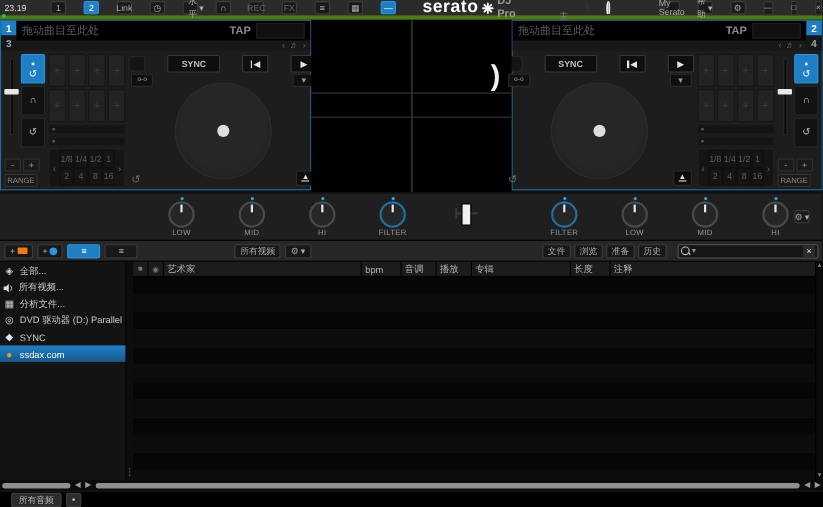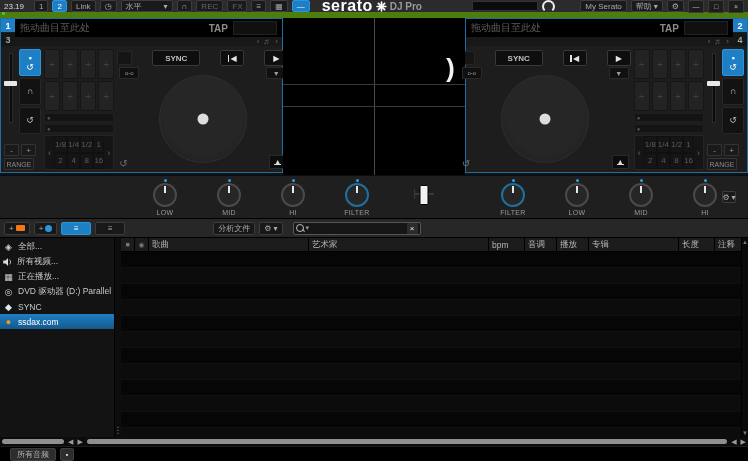--- a/index.html
+++ b/index.html
@@ -1,20 +1,20 @@
 <!DOCTYPE html>
 <html><head>
 <meta charset="utf-8">
 <style>
   html,body{margin:0;padding:0;background:#000;}
   .app{position:relative;width:748px;height:461px;background:#111;font-family:"Liberation Sans","DejaVu Sans",sans-serif;color:#ccc;overflow:hidden;font-size:9px;-webkit-font-smoothing:antialiased;}
   .abs{position:absolute;}
 
   
-  .topbar{top:0;left:0;width:748px;height:18px;background:#2b2b2b;display:flex;align-items:center;gap:4px;padding:0 4px;box-sizing:border-box;border-bottom:6px solid #4d7c0f;}
+  .topbar{top:0;left:0;width:748px;height:18px;background:#2b2b2b;display:flex;align-items:center;gap:16px;padding:0 4px;box-sizing:border-box;border-bottom:4px solid #4d7c0f;}
   .time{color:#ddd;font-size:8px;position:relative;margin-right:6px;}
   .time .greendot{position:absolute;left:-2px;bottom:-4px;width:3px;height:3px;background:#39c23d;}
   .tbtn{height:12px;min-width:14px;padding:0 4px;background:#1a1a1a;border:1px solid #3d3d3d;border-radius:2px;color:#aaa;font-size:8px;display:flex;align-items:center;justify-content:center;gap:2px;box-sizing:border-box;}
   .tbtn.active{background:#1f7fc4;border-color:#2a94de;color:#fff;}
   .tbtn.dim{color:#666;}
   .tsel{width:52px;justify-content:space-between;}
   .logo{display:flex;align-items:center;gap:3px;margin:0 8px;}
   .logo .serato{color:#fff;font-weight:bold;font-size:16px;letter-spacing:.5px;}
   .logo .star{width:11px;height:11px;display:inline-block;}
   .logo .product{color:#9a9a9a;font-size:10px;font-weight:bold;}
@@ -516,25 +516,31 @@
         <span>+</span>
         <span class="smartdot"></span>
       </div>
     <div class="lbtn viewbtn on">
         <span>≡</span>
       </div>
     <div class="lbtn viewbtn">
         <span>≡</span>
       </div>
     <div style="width:80px;"></div>
-    <div class="lbtn">分析文件</div>
+    <div class="lbtn">所有视频</div>
     <div class="lbtn">
         <span>⚙</span>
         <span>▾</span>
       </div>
+    <div class="panelbtns">
+      <div class="lbtn">文件</div>
+      <div class="lbtn">浏览</div>
+      <div class="lbtn">准备</div>
+      <div class="lbtn">历史</div>
+    </div>
     <div class="searchbox">
       <span class="lens"></span>
       <span style="color:#999;font-size:7px;">▾</span>
       <input value="" style="">
       <span class="clearbtn">×</span>
     </div>
   </div>
 
   <div class="abs libbody">
     <div class="sidebar">
@@ -544,21 +550,21 @@
         </div>
       <div class="sitem">
           <span class="speaker"><svg viewBox="0 0 12 10" width="10" height="8">
               <polygon points="0,3 3,3 6,0 6,10 3,7 0,7" fill="#ddd"></polygon>
               <path d="M8 2 q3 3 0 6" stroke="#ddd" fill="none" stroke-width="1"></path>
             </svg></span>
           <span>所有视频...</span>
         </div>
       <div class="sitem">
           <span class="sic">▦</span>
-          <span>正在播放...</span>
+          <span>分析文件...</span>
         </div>
       <div class="sitem">
           <span class="sic">◎</span>
           <span>DVD 驱动器 (D:) Parallel</span>
         </div>
       <div class="sitem">
           <span class="sic tidalic">◆</span>
           <span>SYNC</span>
         </div>
       <div class="sitem sel">
@@ -570,21 +576,20 @@
         <span>⋮</span>
       </div>
     <div class="tablewrap">
       <div class="thead">
         <div class="th icon">
             <span>■</span>
           </div>
         <div class="th icon">
             <span>◉</span>
           </div>
-        <div class="th c-song">歌曲</div>
         <div class="th c-artist">艺术家</div>
         <div class="th c-bpm">bpm</div>
         <div class="th c-key">音调</div>
         <div class="th c-play">播放</div>
         <div class="th c-album">专辑</div>
         <div class="th c-len">长度</div>
         <div class="th c-comment">注释</div>
       </div>
       <div class="rows">
           <div class="trow"></div>

